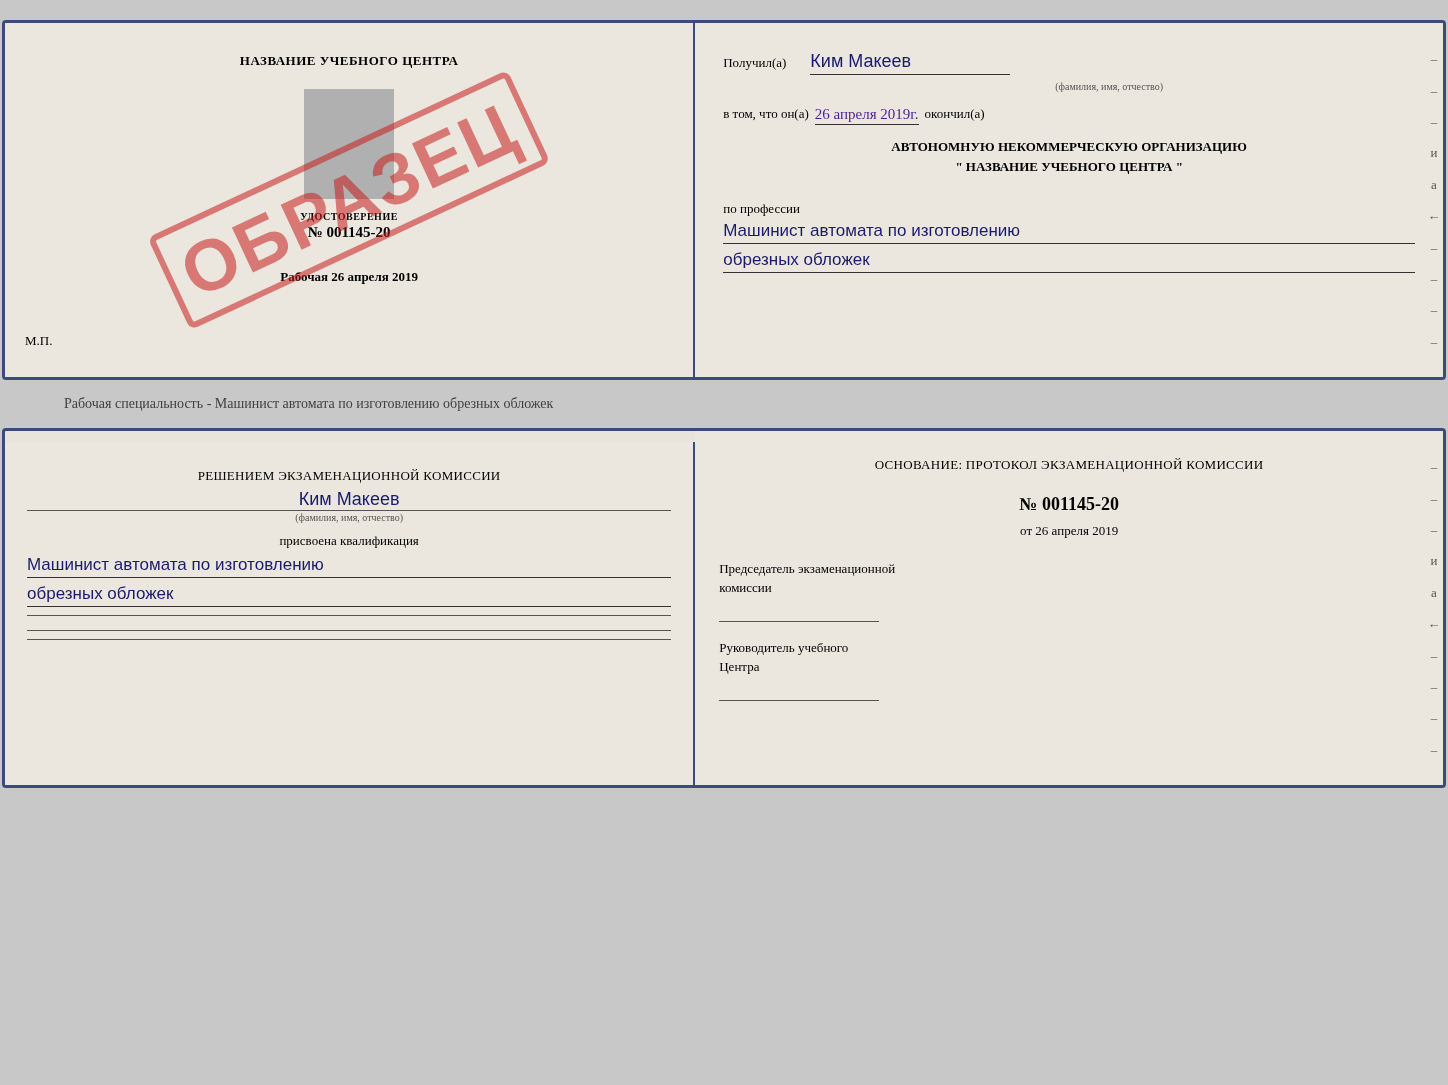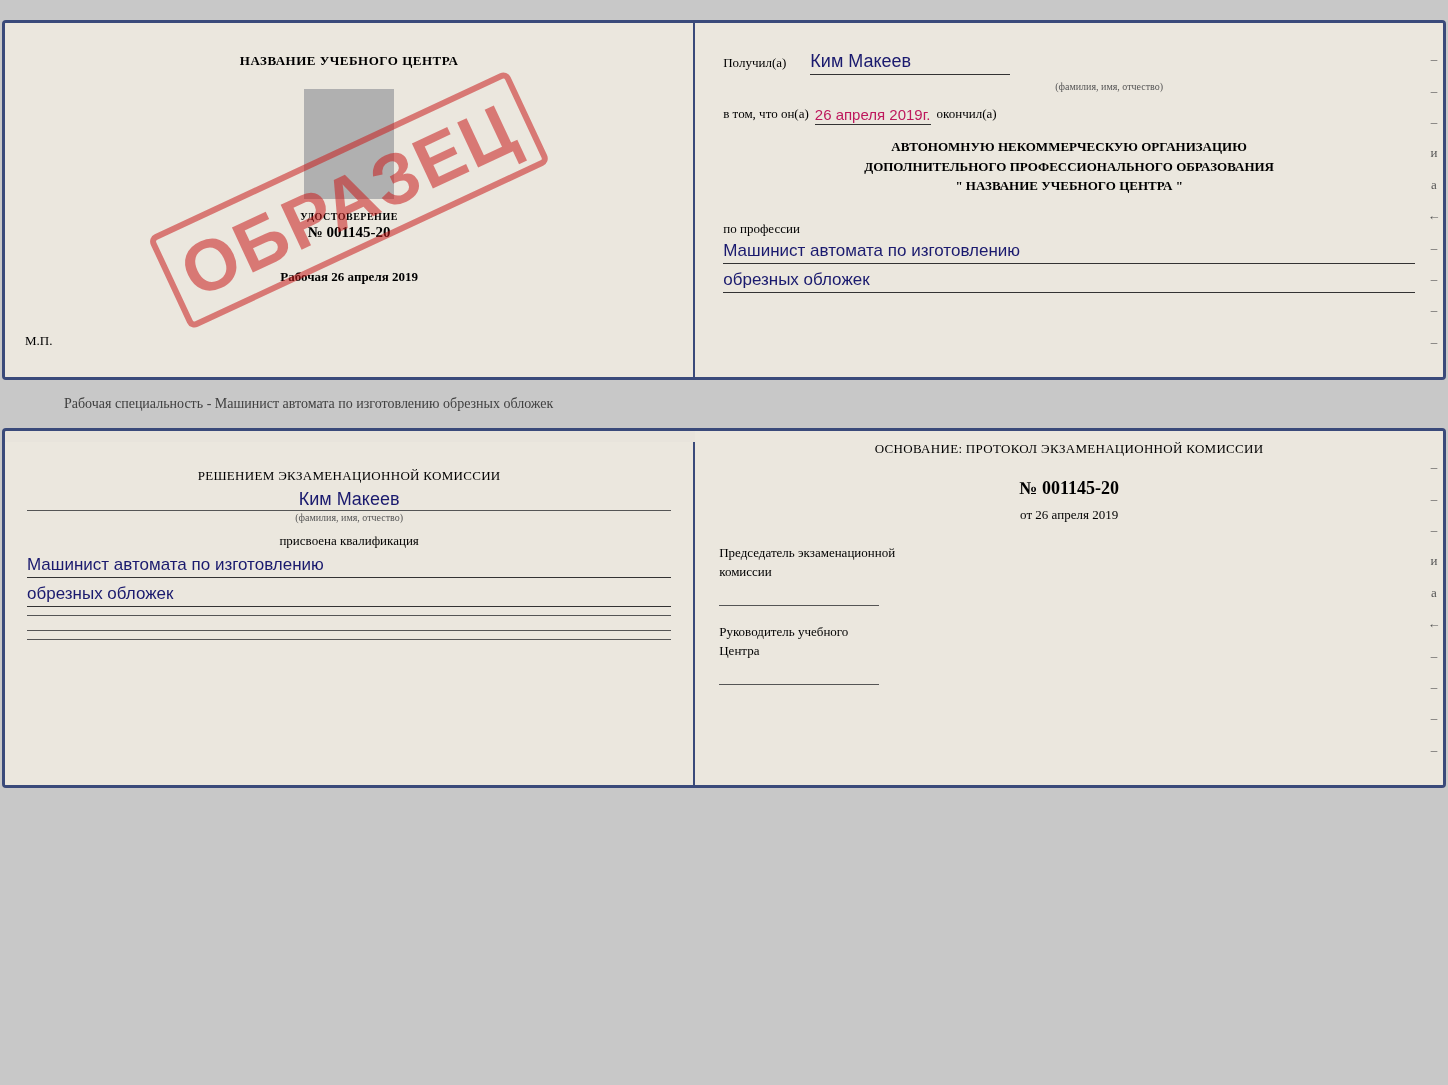--- a/index.html
+++ b/index.html
@@ -151,23 +151,23 @@
 
     .vtom-line {
       font-size: 13px;
       margin-bottom: 4px;
       display: flex;
       align-items: flex-start;
       gap: 6px;
     }
 
     .handwritten-date {
-      font-family: Liberation Sans, sans-serif;
+      font-family: Liberation Serif, serif;
       font-size: 15px;
-      color: #be185d;
+      color: #4c1d95;
       border-bottom: 1px solid #333;
       padding-bottom: 1px;
     }
 
     .org-block {
       margin: 12px 0;
       text-align: center;
       font-size: 13px;
       text-transform: uppercase;
       font-weight: bold;
@@ -281,21 +281,21 @@
     }
 
     .bottom-underline {
       border-bottom: 1px solid #555;
       margin-top: 8px;
       height: 1px;
     }
 
     
     .bottom-right-content {
-      padding: 8px 24px;
+      padding: 24px 24px;
     }
 
     .osnovanie-text {
       font-size: 13px;
       text-align: center;
       text-transform: uppercase;
       letter-spacing: 0.3px;
       font-weight: normal;
       line-height: 1.6;
       margin-bottom: 18px;
@@ -360,21 +360,20 @@
     <div class="fio-label">(фамилия, имя, отчество)</div>
 
     <div class="vtom-line">
       <span>в том, что он(а)</span>
       <span class="handwritten-date">26 апреля 2019г.</span>
       <span>окончил(а)</span>
     </div>
 
     <div class="org-block">
       <div>АВТОНОМНУЮ НЕКОММЕРЧЕСКУЮ ОРГАНИЗАЦИЮ</div>
-      <div>ДОПОЛНИТЕЛЬНОГО ПРОФЕССИОНАЛЬНОГО ОБРАЗОВАНИЯ</div>
       <div>" НАЗВАНИЕ УЧЕБНОГО ЦЕНТРА "</div>
     </div>
 
     <div class="profession-label">по профессии</div>
     <span class="handwritten-profession">Машинист автомата по изготовлению</span>
     <span class="handwritten-profession">обрезных обложек</span>
 
     <div class="right-dashes">
       <span class="dash-mark">–</span>
       <span class="dash-mark">–</span>

